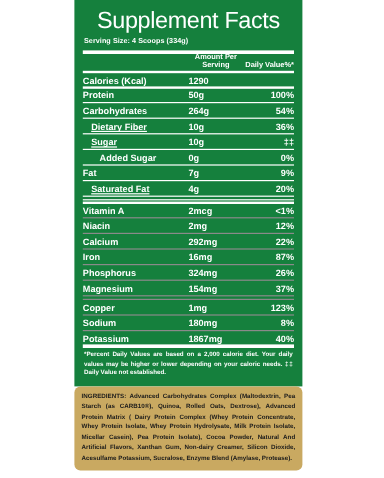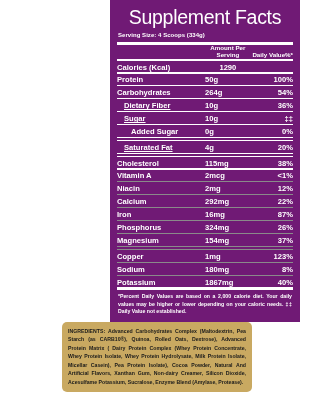--- a/index.html
+++ b/index.html
@@ -17,26 +17,25 @@
 
   #label-root {
     position: absolute;
     left: 62px;
     top: 0px;
     width: 190px;
   }
 
   
   .panel {
-    background: #701a75;
+    background: #15803d;
     color: #ffffff;
     padding: 6px 7px 5px 7px;
     box-sizing: border-box;
     width: 190px;
-    margin-left: 48px;
   }
 
   .title {
     font-size: 19.5px;
     font-weight: 400;
     letter-spacing: -0.3px;
     text-align: center;
     line-height: 1.05;
     margin: 1px 0 5px 0;
     white-space: nowrap;
@@ -86,21 +85,21 @@
     height: 1px;
     background: #ffffff;
     margin: 1px 0;
   }
   .sep-lite hr { background: #8a8a8a; }
 
   .indent1 { padding-left: 7px !important; text-decoration: underline; }
   .indent2 { padding-left: 14px !important; }
 
   .row-cal td { font-size: 7.6px; font-weight: bold; height: 11px; }
-  .row-cal .c-amt { text-align: center; }
+  .row-cal .c-amt { }
 
   .footnote {
     font-size: 5.2px;
     font-weight: 600;
     line-height: 1.5;
     text-align: justify;
     margin: 3px 1px 1px 1px;
   }
 
   
@@ -203,44 +202,44 @@
           <tr>
             <td class="c-name indent2">Added Sugar</td>
             <td class="c-amt">0g</td>
             <td class="c-dv">0%</td>
           </tr>
           <tr class="sep ">
             <td colspan="3">
               <hr>
             </td>
           </tr>
+          <tr>
+            <td class="c-name">Fat</td>
+            <td class="c-amt">7g</td>
+            <td class="c-dv">9%</td>
+          </tr>
           <tr class="sep ">
             <td colspan="3">
               <hr>
             </td>
           </tr>
           <tr>
             <td class="c-name indent1">Saturated Fat</td>
             <td class="c-amt">4g</td>
             <td class="c-dv">20%</td>
           </tr>
           <tr class="sep ">
             <td colspan="3">
               <hr>
             </td>
           </tr>
           <tr class="sep ">
             <td colspan="3">
               <hr>
             </td>
-          </tr>
-          <tr>
-            <td class="c-name">Cholesterol</td>
-            <td class="c-amt">115mg</td>
-            <td class="c-dv">38%</td>
           </tr>
         </tbody>
     </table>
 
     <div class="rule-med"></div>
 
     <table class="tbl" id="micros-table">
       <tbody id="micros-body">
           <tr>
             <td class="c-name">Vitamin A</td>

